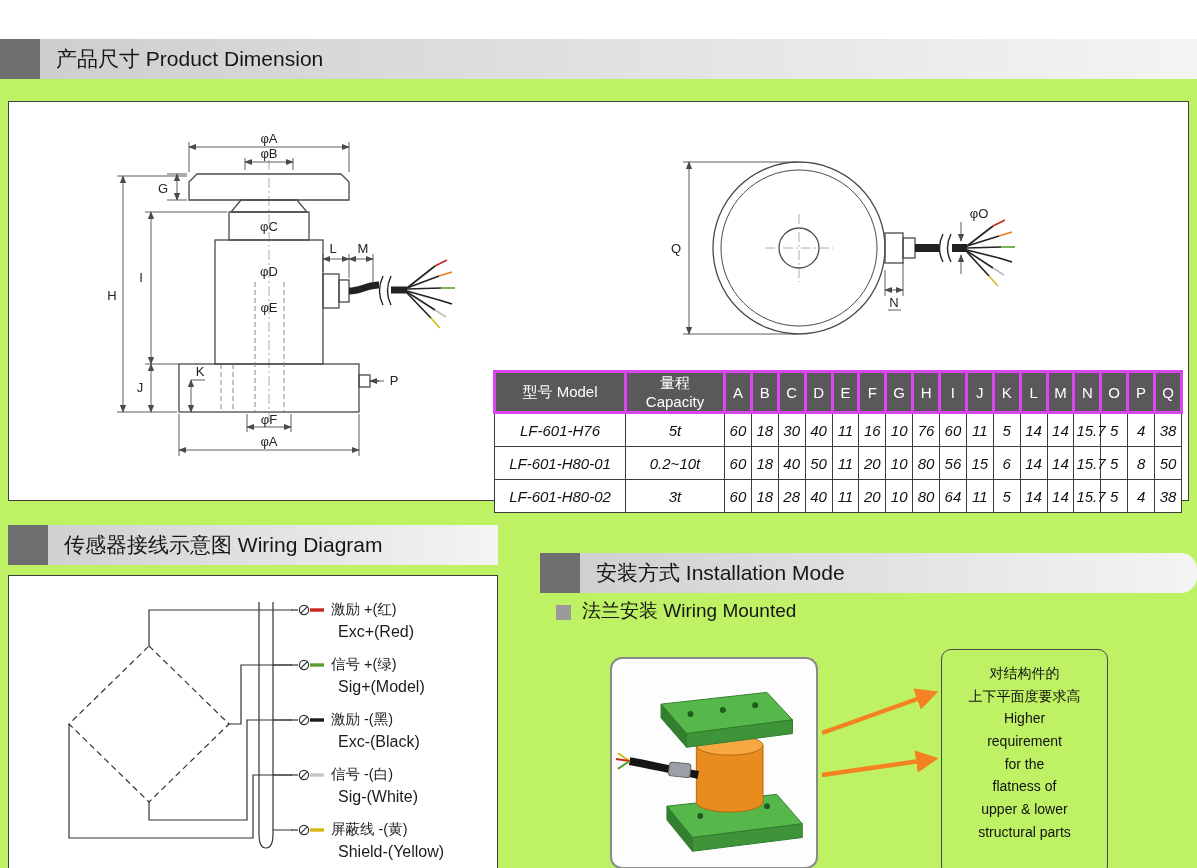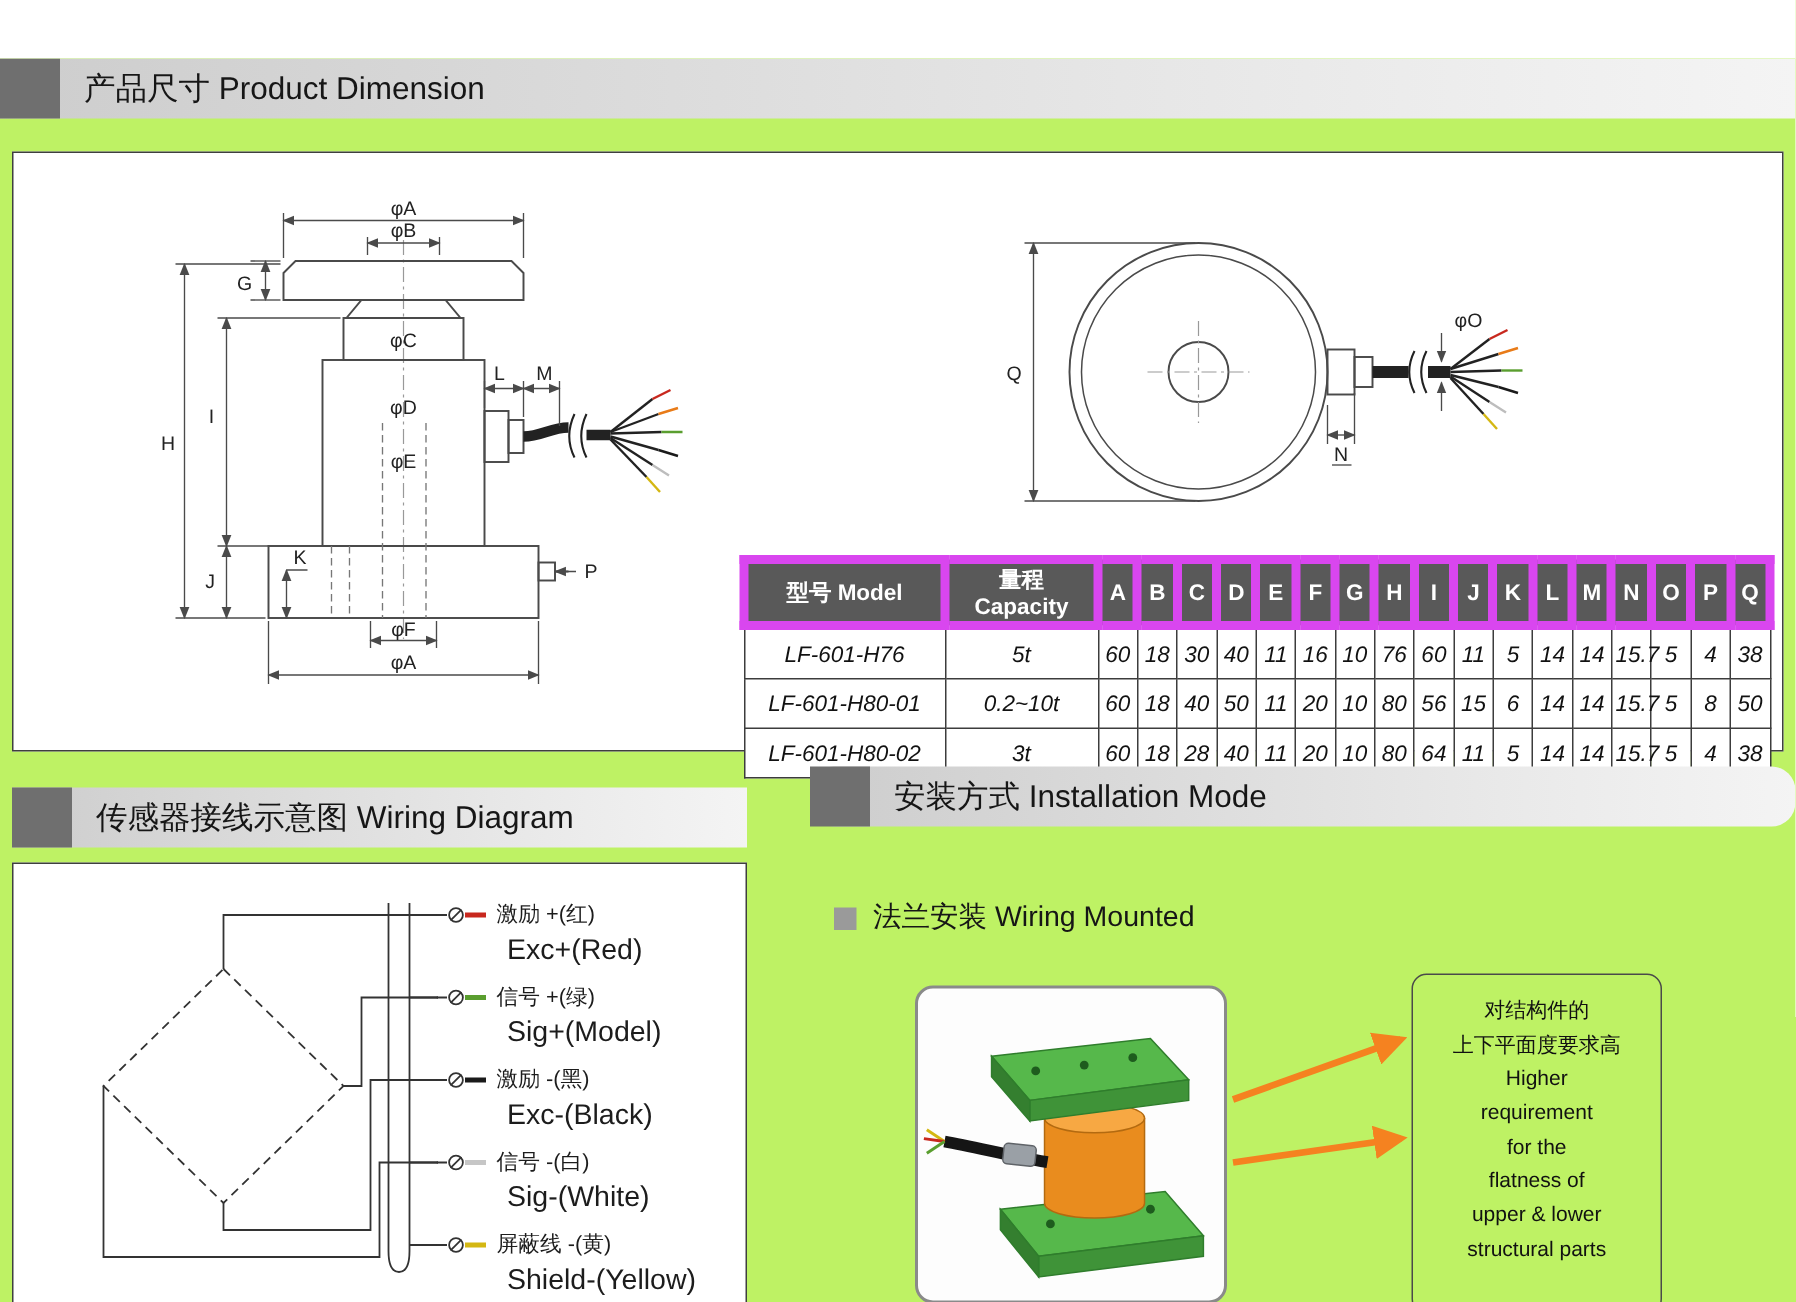--- a/index.html
+++ b/index.html
@@ -7,45 +7,45 @@
         font-family:"Liberation Sans","DejaVu Sans",sans-serif;color:#1a1a1a;margin-top:39px;}
   svg text{font-family:"Liberation Sans","DejaVu Sans",sans-serif;}
 
   
   .hdr{position:absolute;height:40px;display:flex;align-items:center;
        background:linear-gradient(to right,#cdcdcd,#e9e9e9 70%,#f4f4f4);}
   .hdr-sq{width:40px;height:40px;background:#6f6f6f;flex:0 0 40px;}
   .hdr-title{margin-left:16px;font-size:21px;color:#161616;white-space:nowrap;}
   .top-hdr{left:0;top:0;width:1197px;}
   .wiring-hdr{left:8px;top:486px;width:490px;text-align:center;}
-  .install-hdr{left:540px;top:472px;width:657px;border-radius:16px;}
+  .install-hdr{left:540px;top:514px;width:657px;border-radius:16px;}
 
   
   .panel{position:absolute;background:#fff;border:1.6px solid #3f3f3f;box-sizing:border-box;}
   .main-panel{left:8px;top:62px;width:1181px;height:400px;}
   .wiring-panel{left:8px;top:536px;width:490px;height:322px;}
 
   .side-view{position:absolute;left:30px;top:12px;}
   .top-view{position:absolute;left:640px;top:28px;}
 
   
   .spec-table{position:absolute;left:484px;top:268px;width:690px;border-collapse:collapse;
               table-layout:fixed;font-size:15px;text-align:center;color:#111;}
-  .spec-table th{background:#595959;color:#fff;font-weight:bold;border:6px solid #d946ef;
+  .spec-table th{background:#595959;color:#fff;font-weight:normal;border:3px solid #d946ef;
                  height:28px;padding:1px 2px;}
   .spec-table td{border:1px solid #3c3c3c;height:30px;padding:1px 2px;background:#fff;font-style:italic;}
   .spec-table th:nth-child(1),.spec-table td:nth-child(1){width:124px;}
   .spec-table th:nth-child(2),.spec-table td:nth-child(2){width:92px;}
 
   
   .bridge-svg{position:absolute;left:0;top:0;}
   .wire-row{position:absolute;left:282px;display:flex;align-items:flex-start;gap:6px;}
   .wire-term{margin-top:3px;flex:0 0 34px;}
   .wire-cn{font-size:14.5px;color:#1c1c1c;white-space:nowrap;}
-  .wire-en{font-size:19px;color:#1c1c1c;margin-left:7px;margin-top:4px;white-space:nowrap;}
+  .wire-en{font-size:16px;color:#1c1c1c;margin-left:7px;margin-top:4px;white-space:nowrap;}
 
   
   .sub-sq{position:absolute;left:556px;top:566px;width:15px;height:15px;background:#9a9a9a;}
   .sub-title{position:absolute;left:582px;top:559px;font-size:19px;color:#161616;white-space:nowrap;}
   .install-img{position:absolute;left:610px;top:618px;width:208px;height:212px;
                border:2px solid #8a8a8a;border-radius:12px;box-sizing:border-box;
                background:#fdfdfd;overflow:hidden;}
   .arrows-svg{position:absolute;left:818px;top:632px;}
   .note-box{position:absolute;left:941px;top:610px;width:167px;height:227px;box-sizing:border-box;
             border:1.5px solid #4a4a4a;border-radius:10px;padding:12px 16px;

